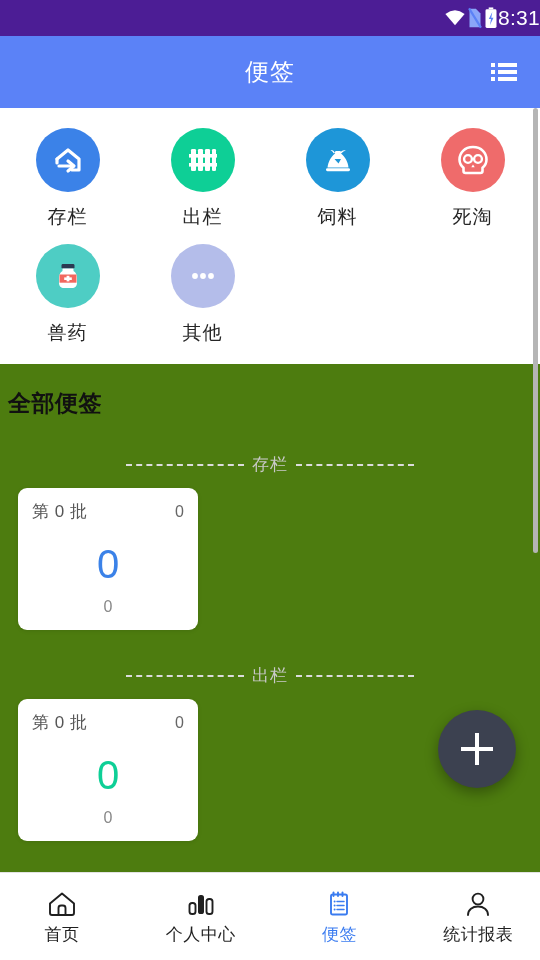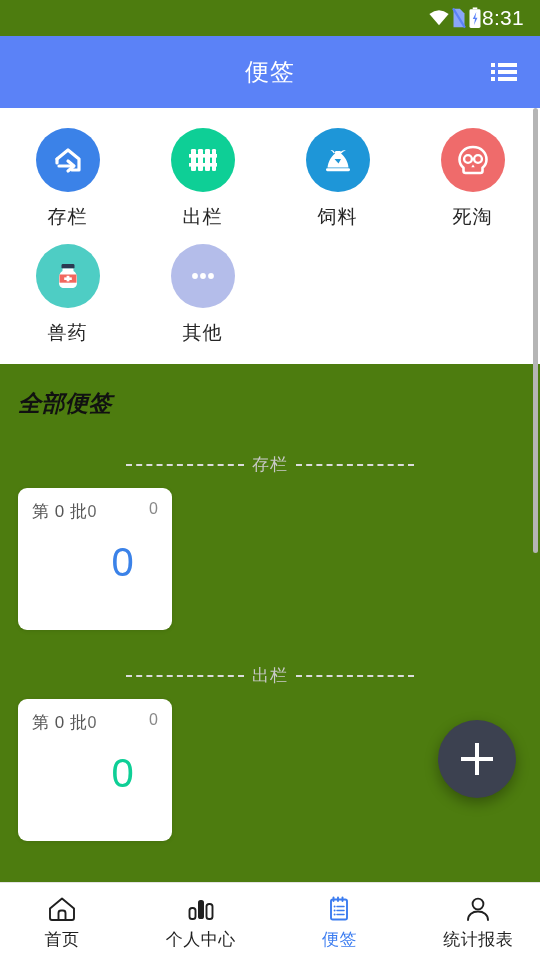--- a/index.html
+++ b/index.html
@@ -10,23 +10,23 @@
     overflow: hidden;
   }
   #app {
     position: relative;
     width: 540px; height: 960px;
     display: flex; flex-direction: column;
   }
 
   
   .statusbar {
-    height: 36px; background: #4d7c0f;
+    height: 36px; background: #4c1d95;
     display: flex; align-items: center; justify-content: flex-end;
-    padding-right: 16px; 
+    
     flex: 0 0 auto;
   }
   .sb-time {
     color: #ffffff; font-size: 21px; letter-spacing: .3px;
     font-family: "Liberation Sans", sans-serif;
   }
   .wifi-ic { width: 22px; height: 22px; display: block; }
   .sim-ic  { width: 18px; height: 22px; display: block; }
   .batt-ic { width: 14px; height: 22px; display: block; }
 
@@ -77,40 +77,40 @@
     margin-top: 12px; font-size: 19px; color: #262626;
     letter-spacing: 1px;
   }
 
   
   .notes {
     padding: 16px 0 0 0;
   }
   .notes-title {
     font-size: 23px; font-weight: bold; color: #111111;
-    padding: 8px 0 0 18px; letter-spacing: .5px; font-style: italic;
+    padding: 8px 0 0 8px; letter-spacing: .5px;
   }
   .divider {
     display: flex; align-items: center; justify-content: center;
     margin: 34px 0 12px 0; padding: 0 22px;
   }
   .divider .dash {
     flex: 0 0 118px; border-top: 2px dashed #dcdcdc; height: 0;
   }
   .divider .dtext {
     color: #c9c9c9; font-size: 17px; padding: 0 8px; letter-spacing: 1px;
     white-space: nowrap;
   }
   .card-row { padding: 0 18px; }
   .note-card {
-    width: 154px; min-height: 142px;
+    width: 180px; min-height: 142px;
     background: #ffffff; border-radius: 9px;
     box-shadow: 0 1px 4px rgba(0,0,0,0.10);
     padding: 12px 14px 12px 14px;
-    display: flex; 
+    display: flex; flex-direction: column;
   }
   .note-head {
     display: flex; justify-content: space-between; align-items: baseline;
   }
   .note-batch { font-size: 17px; color: #555555; letter-spacing: .5px; }
   .note-count { font-size: 16px; color: #666666; }
   .note-main {
     flex: 1 1 auto; display: flex; align-items: center; justify-content: center;
     font-size: 40px; line-height: 1; padding: 10px 0 4px 0;
   }
@@ -131,21 +131,21 @@
     width: 78px; height: 78px; border-radius: 50%;
     background: #3c4150;
     box-shadow: 0 5px 14px rgba(0,0,0,0.33);
     display: flex; align-items: center; justify-content: center;
     border: none; cursor: pointer;
   }
   .fab svg { display: block; }
 
   
   .bottomnav {
-    height: 78px; background: #ffffff;
+    height: 88px; background: #ffffff;
     border-top: 1px solid #e3e3e3;
     display: flex; flex: 0 0 auto; gap: 15px;
   }
   .nav-item {
     flex: 1; display: flex; flex-direction: column;
     align-items: center; justify-content: center; gap: 5px;
     cursor: pointer;
   }
   .nav-ic { height: 30px; display: flex; align-items: flex-end; }
   .nav-label { font-size: 17px; color: #1f1f1f; letter-spacing: .5px; }

